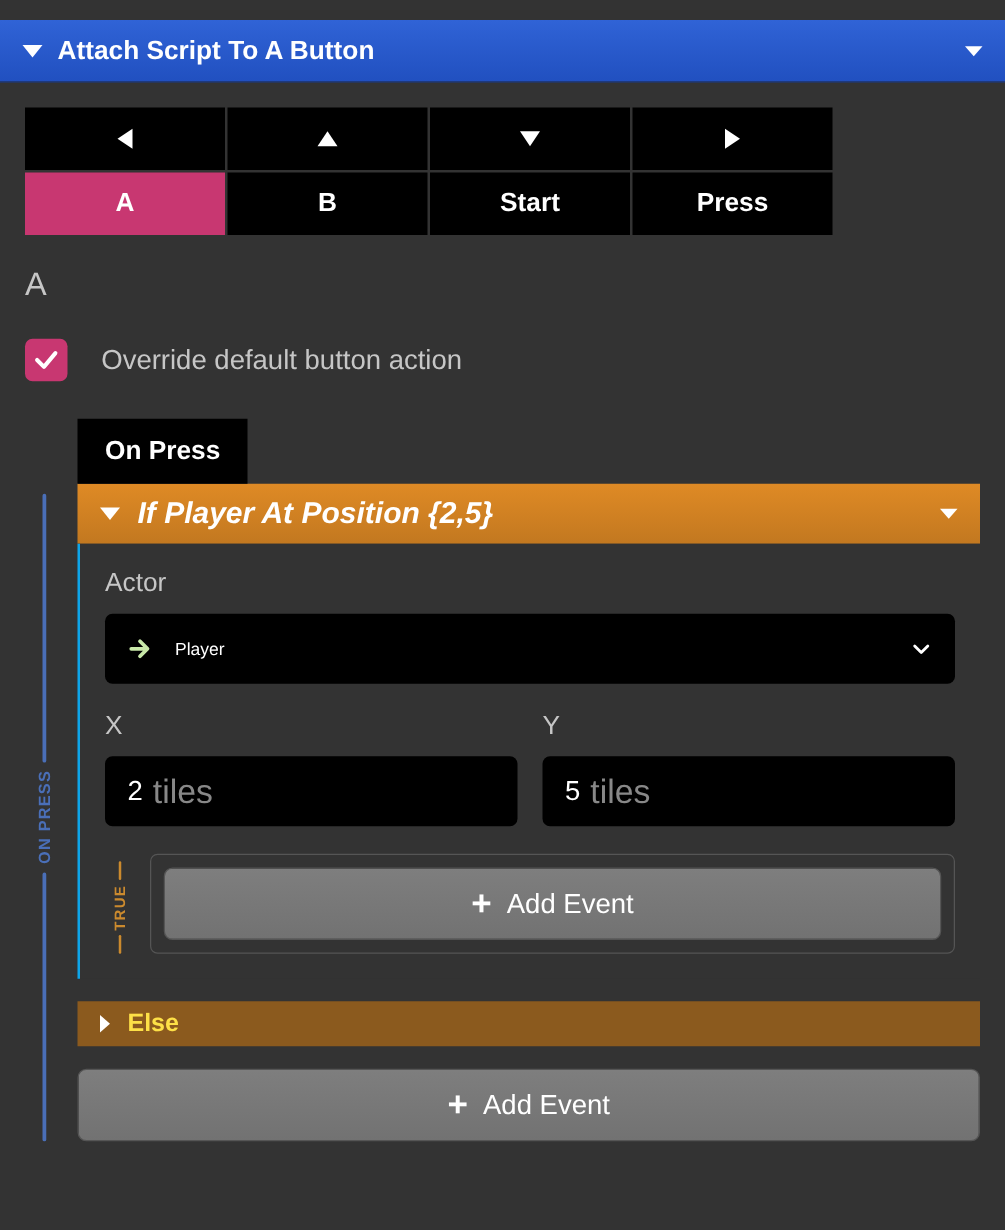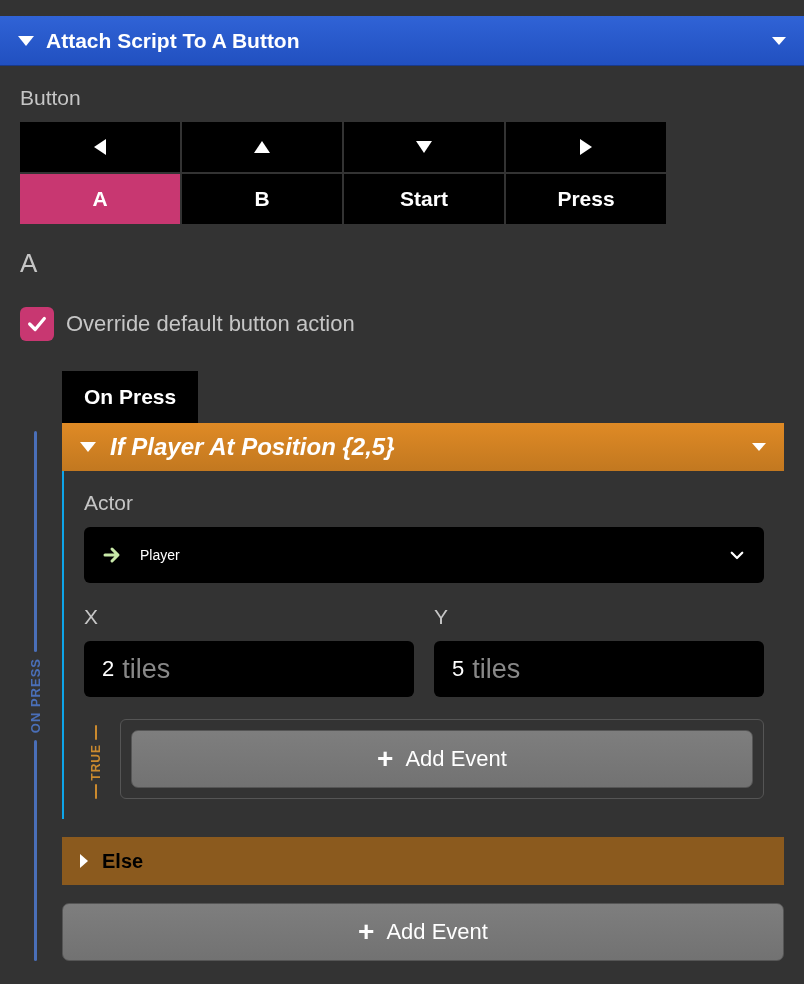--- a/index.html
+++ b/index.html
@@ -88,21 +88,21 @@
   .selected-letter {
     color: #c6c6c6;
     font-size: 26px;
     margin-bottom: 28px;
   }
 
   
   .checkbox-row {
     display: flex;
     align-items: center;
-    gap: 12px;
+    gap: 27px;
     margin-bottom: 30px;
   }
   .checkbox {
     width: 34px; height: 34px;
     background: #c83771;
     border-radius: 6px;
     display: flex; align-items: center; justify-content: center;
     cursor: pointer;
   }
   .checkbox svg { width: 22px; height: 22px; }
@@ -261,25 +261,25 @@
   }
   .add-event-btn .txt {
     color: #fff;
     font-size: 22px;
     font-weight: 500;
   }
 
   
   .else-header {
     background: #8b5a1e;
-    height: 48px;
+    height: 36px;
     display: flex;
     align-items: center;
     padding: 0 18px;
-    color: #000000;
+    color: #fde047;
     font-size: 20px;
     font-weight: 700;
     margin-top: 18px;
   }
   .else-header .tri-right-sm { margin-right: 14px; }
 
   .bottom-add {
     margin-top: 18px;
   }
 </style>
@@ -287,21 +287,20 @@
 <body>
 
 <div class="blue-header">
   <span class="tri-down"></span>
   <span class="title">Attach Script To A Button</span>
   <span class="tri-down-sm"></span>
 </div>
 
 <div class="content">
 
-  <div class="label">Button</div>
 
   <div class="button-grid">
     <div class="btn-cell">
         <span class="arrow-left"></span>
       </div>
     <div class="btn-cell">
         <span class="arrow-up"></span>
       </div>
     <div class="btn-cell">
         <span class="arrow-down-wh"></span>

